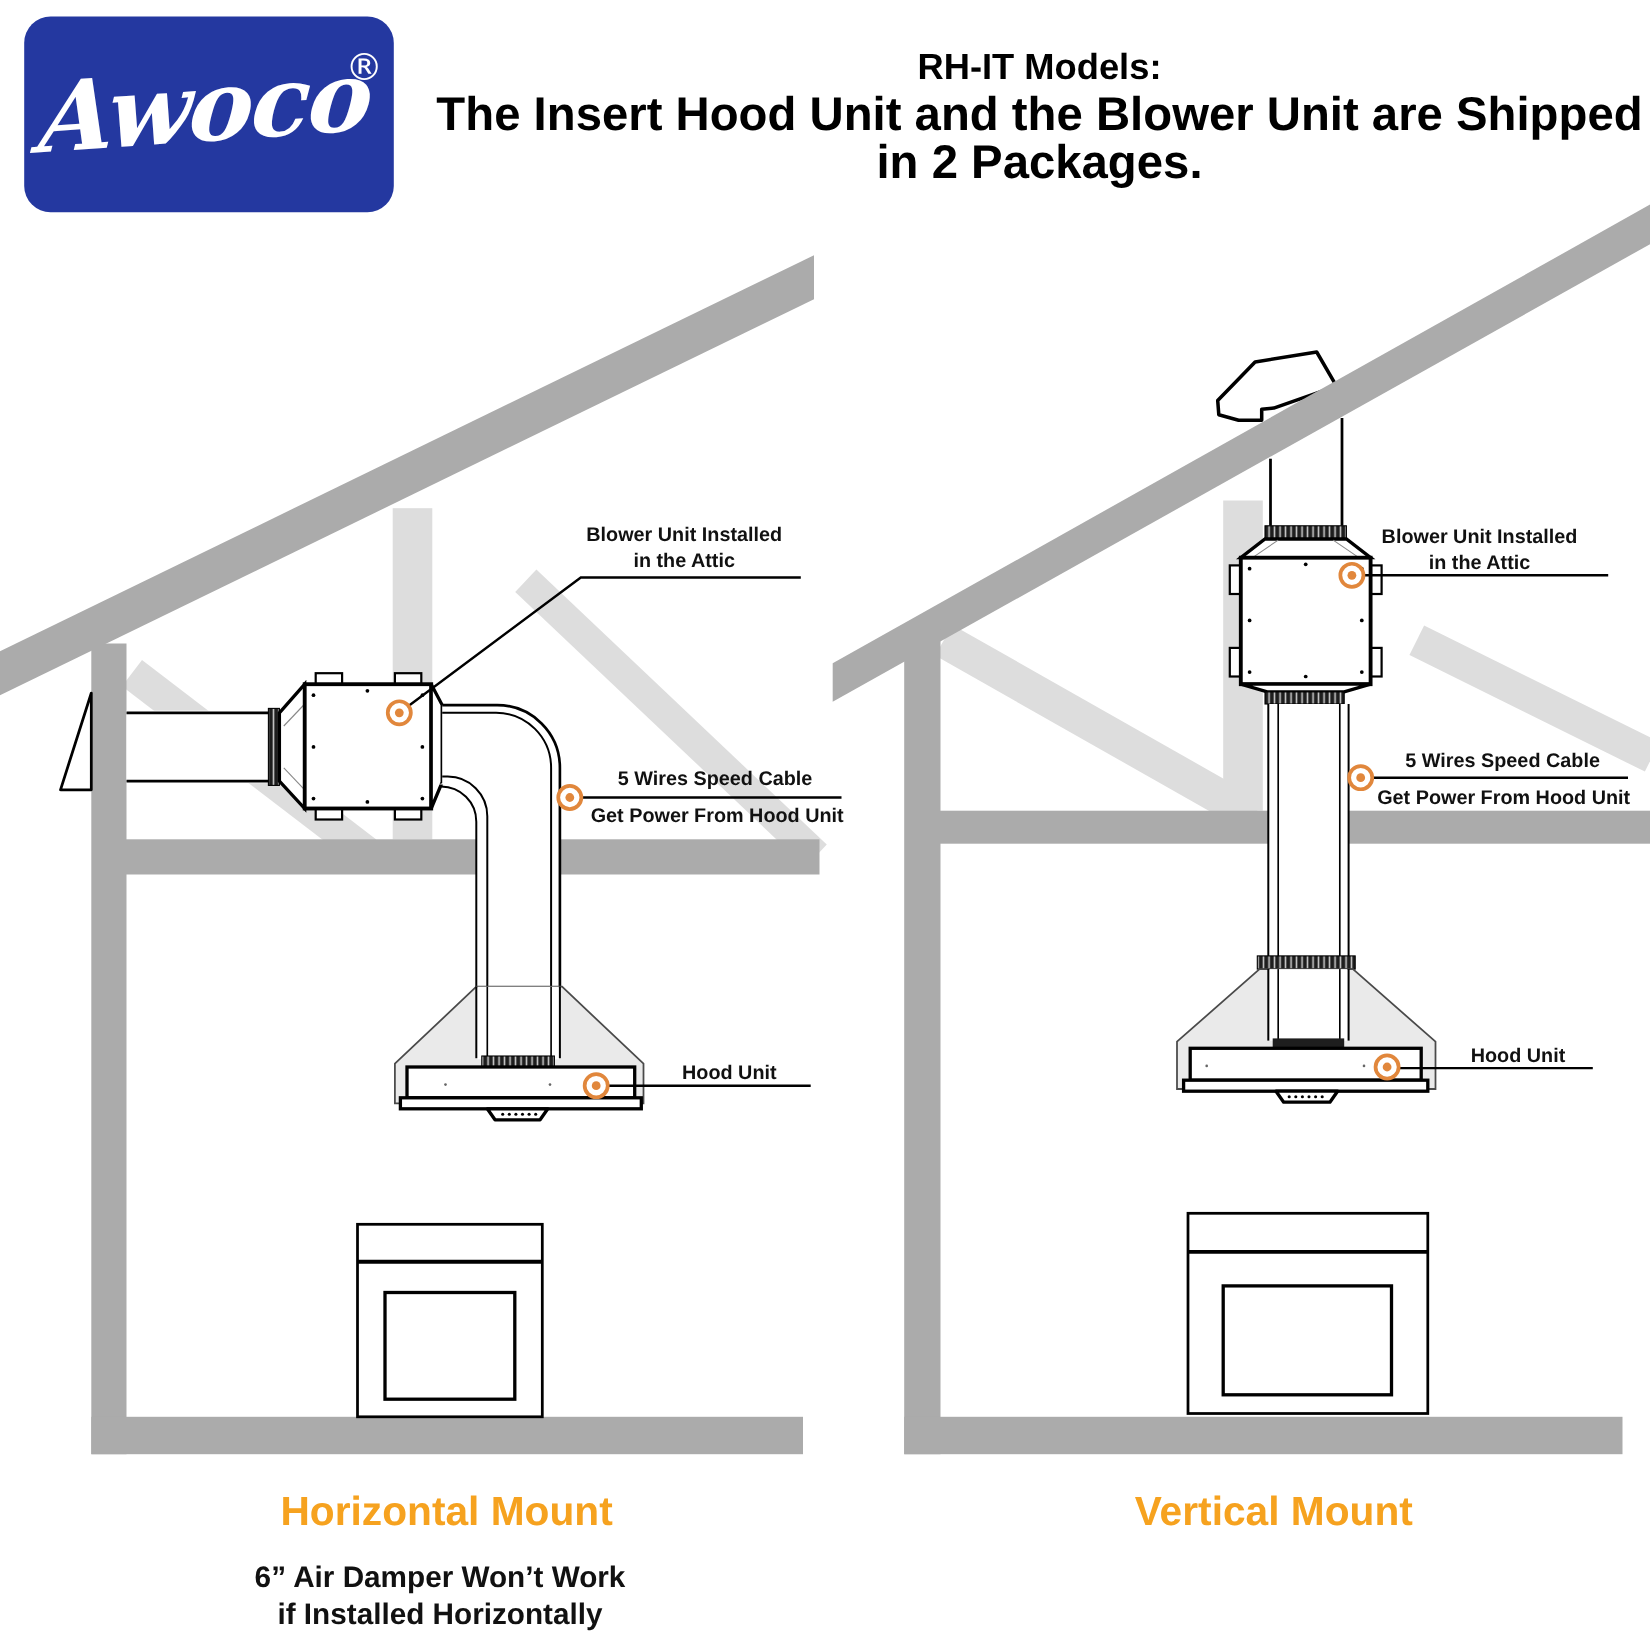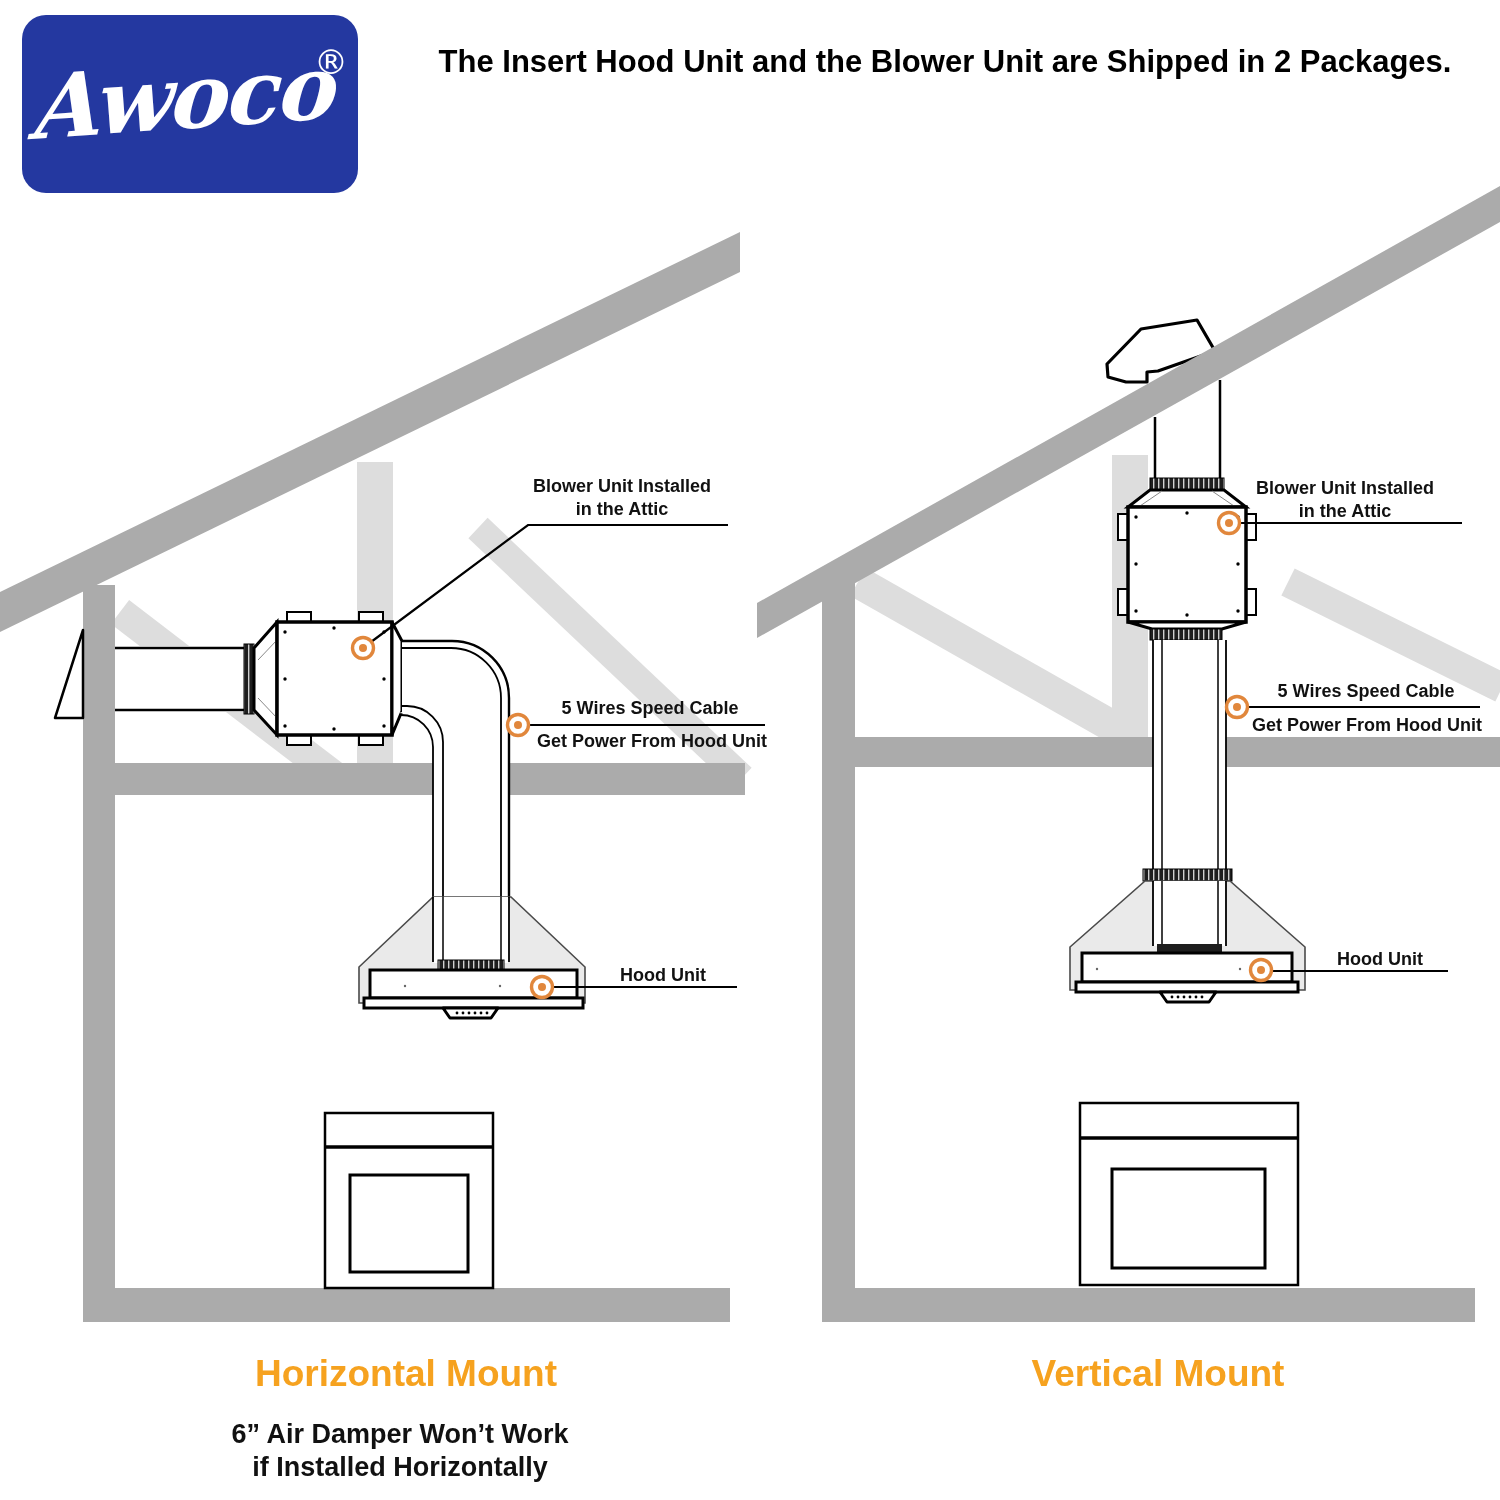--- a/index.html
+++ b/index.html
@@ -18,35 +18,36 @@
     transform:rotate(-4deg) skewX(-8deg);letter-spacing:-2px;text-align:center;
   }
   .reg-mark{
     position:absolute;right:10px;top:30px;color:#ffffff;font-size:34px;
     font-family:"DejaVu Sans", sans-serif;line-height:34px;
   }
   .title-wrap{
     position:absolute;left:390px;top:40px;width:1110px;text-align:center;color:#000;
   }
   .title-line1{font-size:33px;font-weight:bold;line-height:42px;}
-  .title-line2{font-size:31px;font-weight:bold;line-height:44px;}
+  .title-line2{font-size:43px;font-weight:bold;line-height:44px;}
   svg text{font-family:"Liberation Sans", sans-serif;}
   .lbl{font-size:18px;font-weight:bold;fill:#111;}
   .caption{font-size:37px;font-weight:bold;fill:#F6A21F;}
   .note{font-size:27px;font-weight:bold;fill:#111;}
 </style>
 </head>
 <body>
 
 <div class="logo-box">
   <div class="brand">Awoco</div>
   <div class="reg-mark">®</div>
 </div>
 
 <div class="title-wrap">
+  <div class="title-line1">RH-IT Models:</div>
   <div class="title-line2">The Insert Hood Unit and the Blower Unit are Shipped in 2 Packages.</div>
 </div>
 
 <svg width="1500" height="1500" viewBox="0 0 1500 1500" style="position:absolute;left:0;top:0;">
   <defs>
     <pattern id="hatch" width="5" height="12" patternUnits="userSpaceOnUse">
       <rect width="5" height="12" fill="#1e1e1e"></rect>
       <rect x="3" width="1.4" height="12" fill="#cfcfcf"></rect>
     </pattern>
   </defs>

